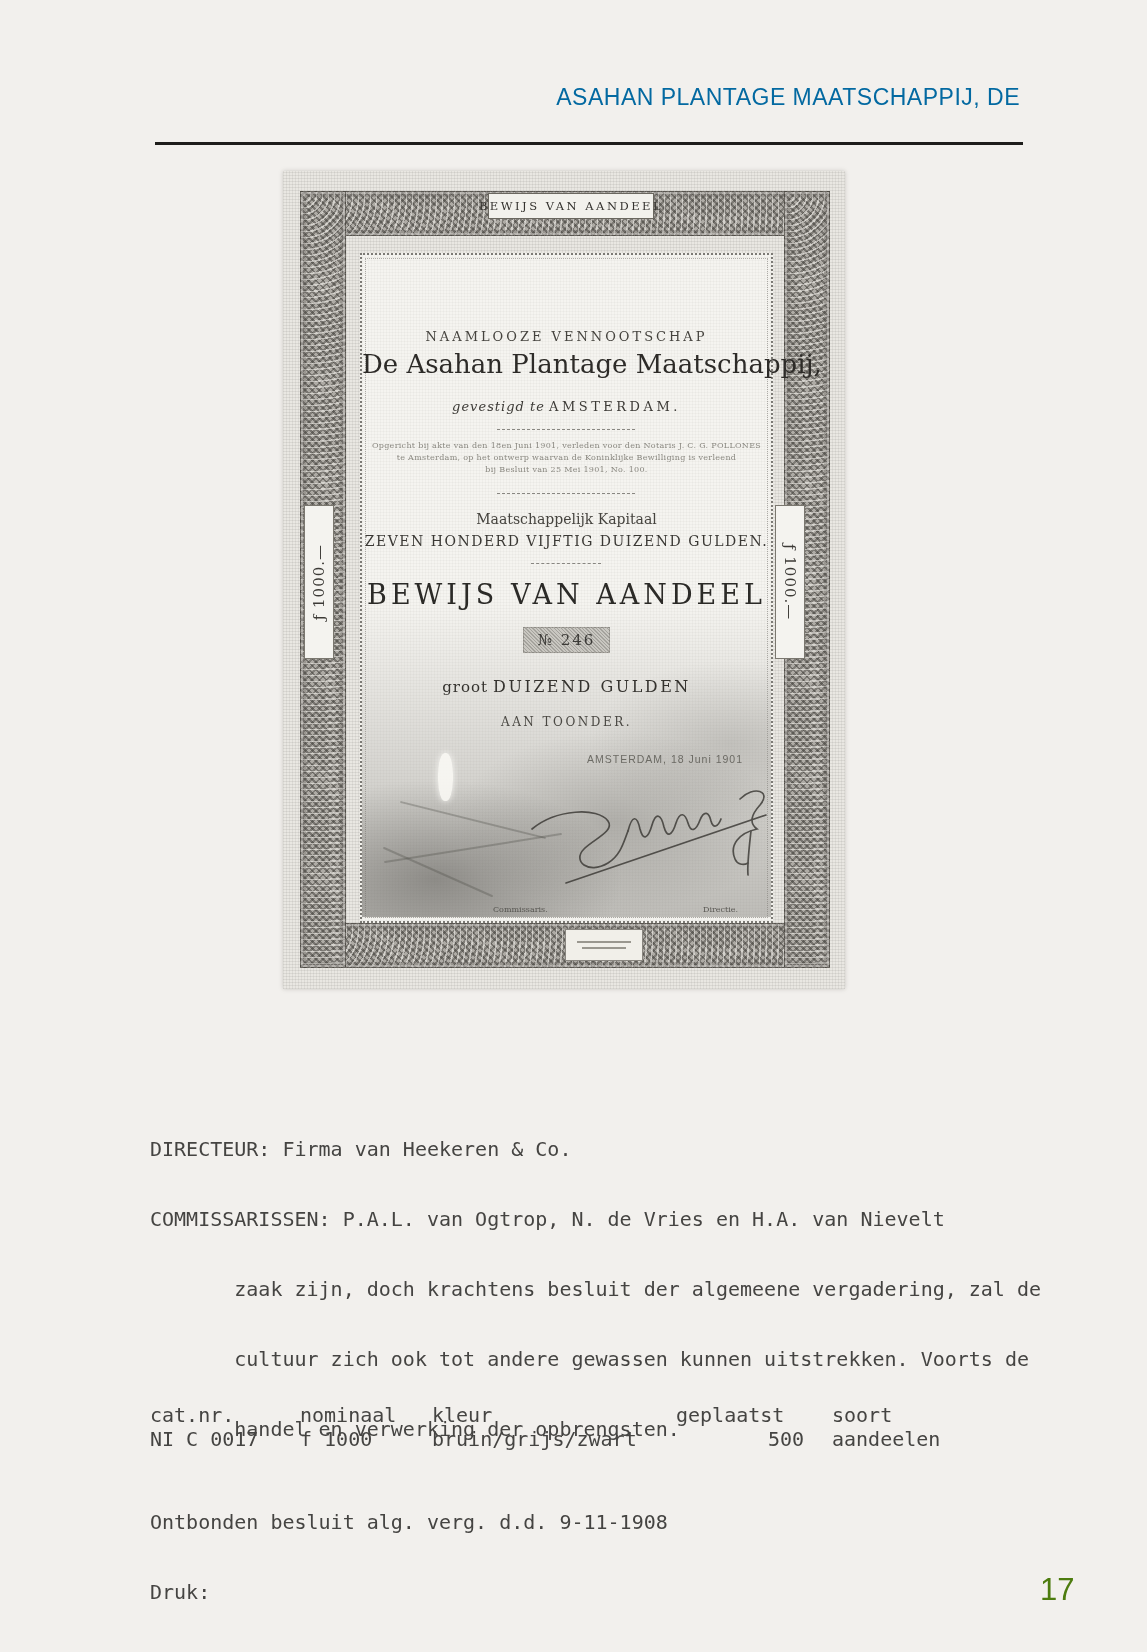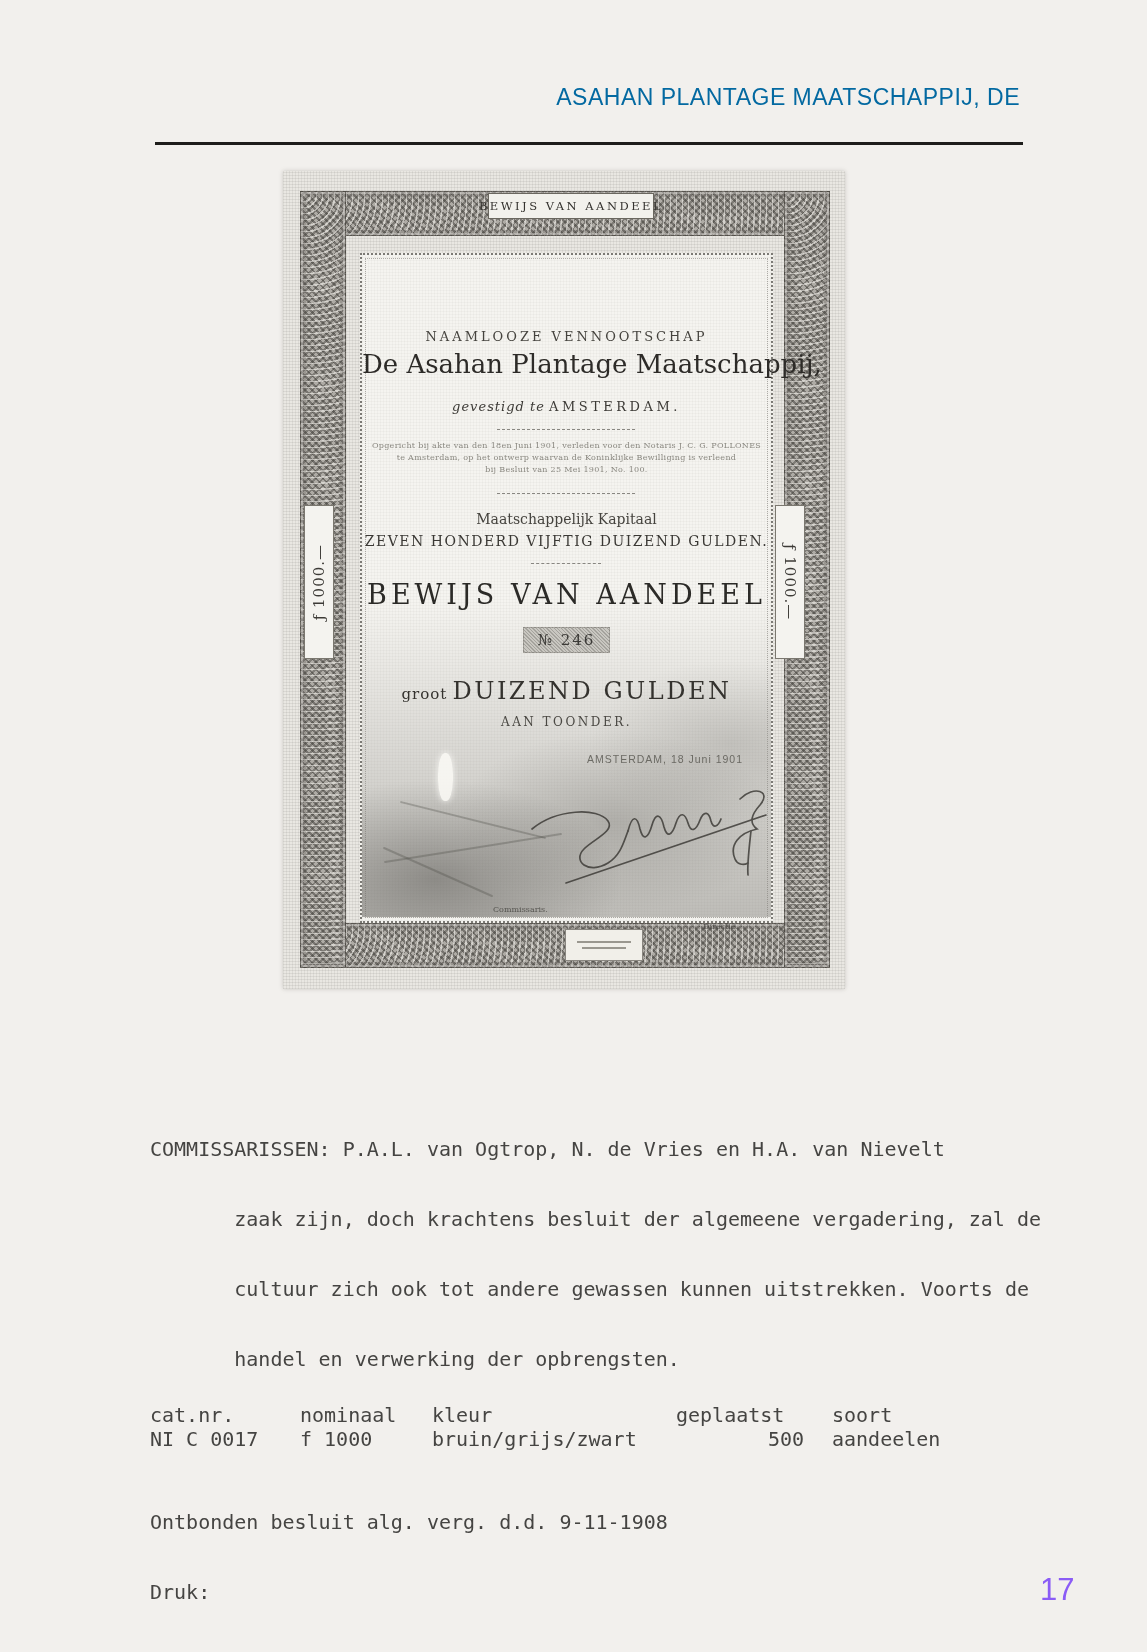--- a/index.html
+++ b/index.html
@@ -6,21 +6,21 @@
   #page{position:relative;width:1147px;height:1652px;background:#f2f0ed;overflow:hidden;
         font-family:"Liberation Sans",sans-serif;}
   .abs{position:absolute;}
 
   
   #header-title{left:380px;top:84px;width:640px;text-align:right;
     font-size:23px;letter-spacing:.5px;color:#0369a1;}
   #header-rule{left:155px;top:142px;width:868px;height:3px;background:#1e1d1b;}
 
   
-  #page-number{left:1040px;top:1572px;font-size:31px;color:#8b5cf6;}
+  #page-number{left:1040px;top:1572px;font-size:31px;color:#4d7c0f;}
 
   
   #cert{left:283px;top:171px;width:562px;height:818px;
     background-color:#e9e7e2;
     background-image:
       repeating-linear-gradient(0deg, rgba(110,108,104,.12) 0 1px, rgba(0,0,0,0) 1px 3px),
       repeating-linear-gradient(90deg, rgba(110,108,104,.10) 0 1px, rgba(0,0,0,0) 1px 3px);
     box-shadow:0 0 4px rgba(120,118,112,.35);}
   .ornate{
     background-color:#aeaba5;
@@ -84,27 +84,27 @@
   #capital-label{top:340px;font-size:14px;color:#45433e;}
   #capital-amount{top:362px;font-size:14px;letter-spacing:1.5px;color:#3a3834;}
   #cert-title{top:408px;font-size:27px;letter-spacing:4px;color:#2b2a27;}
   #share-number-wrap{top:456px;}
   #share-number{display:inline-block;padding:3px 14px;font-size:15px;letter-spacing:2px;color:#3b3a37;
     background-color:#c9c7c1;
     background-image:repeating-linear-gradient(45deg, rgba(95,93,88,.35) 0 1px, rgba(0,0,0,0) 1px 2.5px);
     border:1px solid rgba(100,98,92,.35);}
   #value-line{top:506px;color:#34322e;}
   #value-line .pfx{font-size:15px;letter-spacing:1px;}
-  #value-line .amt{font-size:24px;letter-spacing:2.5px;}
+  #value-line .amt{font-size:16px;letter-spacing:2.5px;}
   #bearer-line{top:544px;font-size:12px;letter-spacing:2.5px;color:#4a4843;}
   #date-line{left:302px;width:160px;top:582px;text-align:center;font-size:10.5px;letter-spacing:1px;
     color:rgba(72,70,64,.72);}
   .sig-label{font-family:"DejaVu Serif",serif;font-size:8px;color:rgba(72,70,66,.85);}
   #sig-label-left{left:210px;top:734px;}
-  #sig-label-right{left:420px;top:734px;margin-top:17px;}
+  #sig-label-right{left:420px;top:734px;}
   #signature{left:235px;top:598px;}
 
   #printer-box{left:282px;top:758px;width:76px;height:30px;background:#f1efe9;
     border:1px solid #8a8781;display:flex;flex-direction:column;align-items:center;justify-content:center;gap:4px;}
   #printer-box .bar{height:2px;background:#9a978f;}
   #printer-box .b1{width:54px;}
   #printer-box .b2{width:44px;}
 
   
   .mono{font-family:"DejaVu Sans Mono",monospace;font-size:20px;color:#454442;white-space:pre;}
@@ -188,20 +188,21 @@
     <div class="abs sig-label" id="sig-label-left">Commissaris.</div>
     <div class="abs sig-label" id="sig-label-right">Directie.</div>
 
     <div class="abs" id="printer-box">
       <div class="bar b1"></div>
       <div class="bar b2"></div>
     </div>
   </div>
 
   <div class="abs mono" id="details">
+    <div>DIRECTEUR: Firma van Heekeren &amp; Co.</div>
     <div>COMMISSARISSEN: P.A.L. van Ogtrop, N. de Vries en H.A. van Nievelt</div>
     <div>       zaak zijn, doch krachtens besluit der algemeene vergadering, zal de</div>
     <div>       cultuur zich ook tot andere gewassen kunnen uitstrekken. Voorts de</div>
     <div>       handel en verwerking der opbrengsten.</div>
     
     
     
     
     
   </div>

